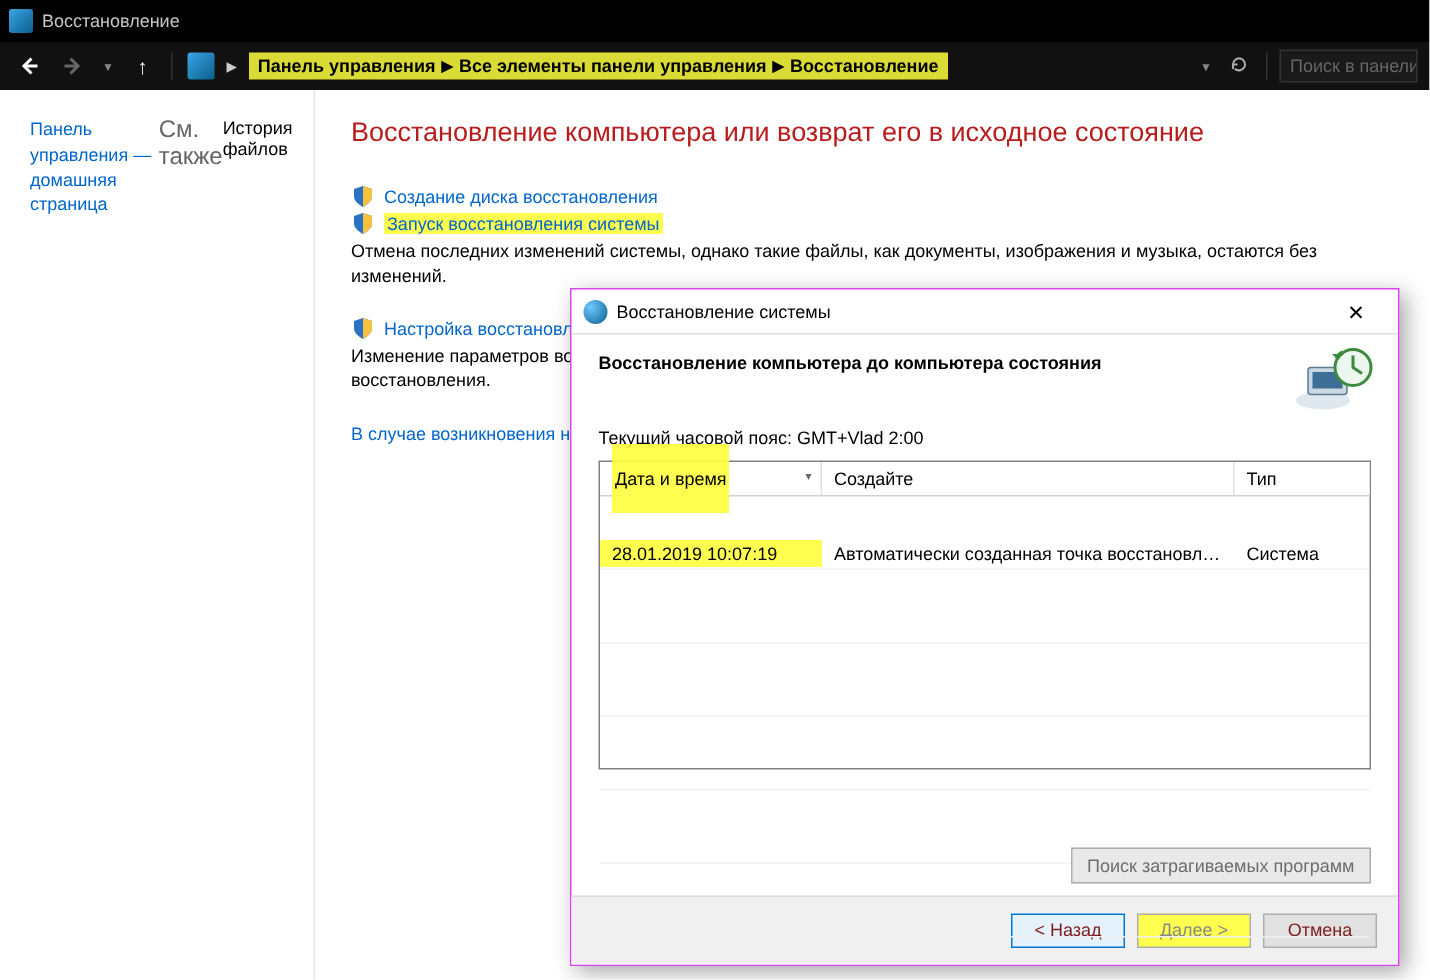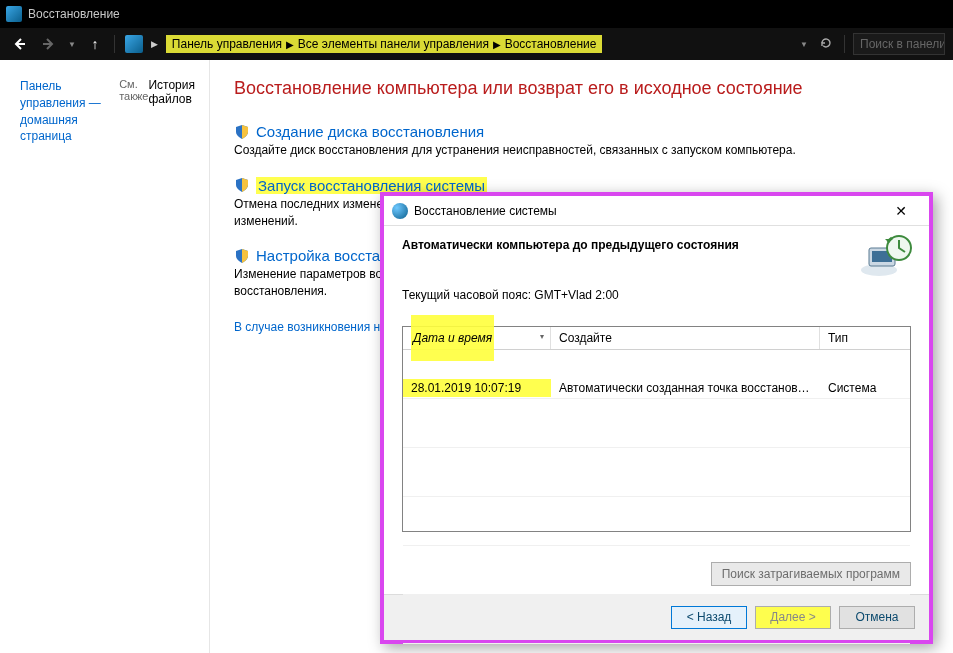--- a/index.html
+++ b/index.html
@@ -11,76 +11,76 @@
   .titlebar .title-text { font-size: 12px; }
 
   
   .navbar { height: 32px; background: #111; color: #fff; display: flex; align-items: center; padding: 0 8px; gap: 8px; }
   .nav-btn { width: 22px; height: 22px; color: #888; display: flex; align-items: center; justify-content: center; cursor: default; }
   .nav-btn.enabled { color: #fff; }
   .chev-down { font-size: 8px; color: #888; }
   .up-arrow { font-size: 14px; color: #fff; }
   .sep { width:1px; height:18px; background:#333; }
   .addr-icon { width:18px; height:18px; background: linear-gradient(135deg,#3aa6e5,#0a5e8c); border-radius: 2px; margin-left:2px; }
-  .breadcrumbs { flex: 0 0 auto; display: flex; align-items: center; gap: 4px; background: rgba(255,255,60,0.85); padding: 2px 6px; }
+  .breadcrumbs { flex: 0 0 auto; display: flex; align-items: center; gap: 4px; background: rgba(255,255,60,0.85); padding: 2px 6px; font-weight: bold; }
   .crumb { color: #000; font-size: 12px; }
   .crumb-sep { color: #000; font-size: 10px; }
   .addr-spacer { flex: 1; }
   .refresh { width:20px; color:#aaa; text-align:center; }
   .search-box { width: 92px; height: 22px; background:#1a1a1a; border:1px solid #333; color:#666; padding:0 6px; display:flex; align-items:center; font-size:12px; overflow:hidden; white-space:nowrap; }
 
   
   .content { position: absolute; top: 60px; left: 0; right: 0; bottom: 0; display: flex; }
   .left-col { width: 210px; border-right: 1px solid #e6e6e6; padding: 18px 14px 14px 20px; display:flex; flex-direction:row; }
   .left-col .home-link { color:#0066cc; font-size:12px; line-height:1.4; }
   .left-col .spacer-grow { flex:1; }
-  .left-col .see-also-hdr { color:#666; font-size:11px; margin-bottom:10px; }
+  .left-col .see-also-hdr { color:#666; font-size:16px; margin-bottom:10px; }
   .left-col .history-link { color:#000; font-size:12px; }
 
   .right-col { flex:1; padding: 18px 24px 24px 24px; position: relative; }
   .page-title { color:#b91c1c; font-size:18px; font-weight:400; margin-bottom: 24px; }
 
   .link-row { display:flex; align-items:center; gap:6px; margin-bottom:2px; }
   .shield { width:16px; height:16px; display:inline-block; }
-  .link-text { color:#0066cc; font-size:15px; }
+  .link-text { color:#0066cc; font-size:12px; }
   .link-text.hl { background: rgba(255,255,60,0.9); padding: 0 2px; }
   .desc { color:#000; font-size:12px; margin-bottom: 18px; line-height:1.4; }
   .blue-note { color:#0066cc; font-size:12px; line-height:1.5; }
 
   
-  .dialog { position:absolute; left:380px; top:192px; width:553px; height:452px; background:#fff; border:4px solid #d946ef; box-shadow: 4px 4px 14px rgba(0,0,0,0.35); display:flex; flex-direction:column; }
+  .dialog { position:absolute; left:380px; top:192px; width:553px; height:452px; background:#fff; border:1px solid #d946ef; box-shadow: 4px 4px 14px rgba(0,0,0,0.35); display:flex; flex-direction:column; }
   .dlg-title { height:30px; display:flex; align-items:center; padding:0 8px; border-bottom:1px solid #e0e0e0; }
   .dlg-icon { width:16px; height:16px; background: radial-gradient(circle at 30% 30%, #6ec8ff, #0a5e8c); border-radius:50%; margin-right:6px; }
   .dlg-title-text { font-size:12px; color:#000; flex:1; }
   .dlg-close { width:40px; height:24px; display:flex; align-items:center; justify-content:center; font-size:14px; color:#000; cursor:default; }
   .dlg-body { flex:1; padding: 12px 18px 8px 18px; position:relative; }
   .dlg-heading { font-size:12px; font-weight:600; color:#000; margin-bottom: 10px; }
   .dlg-restore-img { position:absolute; right:14px; top:4px; width:56px; height:50px; }
-  .tz-label { font-size:12px; color:#000; margin-top: 36px; margin-bottom: 24px; }
+  .tz-label { font-size:12px; color:#000; margin-top: 36px; margin-bottom: 8px; }
   .grid { border:1px solid #828282; width:100%; height:206px; background:#fff; font-size:12px; }
   .grid-head { display:flex; background:#fff; border-bottom:1px solid #d0d0d0; }
   .grid-head .col { padding:4px 8px; border-right:1px solid #e0e0e0; position:relative; }
   .grid-head .col:last-child { border-right:none; }
   .col.date { width:148px; }
   .col.desc-c { flex:1; }
   .col.type { width:90px; }
   .sort-ind { position:absolute; right:6px; top:5px; font-size:8px; color:#666; }
-  .col.date .lbl { background: rgba(255,255,60,0.9); padding:16px 2px;font-style:italic; }
+  .col.date .lbl { background: rgba(255,255,60,0.9); padding:16px 2px; }
   .grid-rows { }
   .grid-row { display:flex; border-bottom:1px solid #f0f0f0; height:21px; align-items:center;margin-top:28px; }
   .grid-row .cell { padding:2px 8px; white-space:nowrap; overflow:hidden; text-overflow:ellipsis; }
   .grid-row.filled .cell.date-c { background: rgba(255,255,60,0.9); }
   .cell.date-c { width:148px; }
   .cell.desc-cell { flex:1; }
   .cell.type-c { width:90px; }
 
   .affected-btn { position:absolute; right:18px; bottom:8px; height:24px; padding:0 10px; background:#e9e9e9; border:1px solid #adadad; color:#6d6d6d; font-size:12px; }
 
   .dlg-footer { height:46px; border-top:1px solid #dcdcdc; background:#f0f0f0; display:flex; align-items:center; justify-content:flex-end; padding:0 14px; gap:8px; }
-  .wiz-btn { height:23px; width:76px; border:1px solid #adadad; background:#e1e1e1; font-size:12px; text-align:center; line-height:21px; color:#0c4a6e; }
+  .wiz-btn { height:23px; width:76px; border:1px solid #adadad; background:#e1e1e1; font-size:12px; text-align:center; line-height:21px; color:#7f1d1d; }
   .wiz-btn.default { border:1px solid #0078d7; background:#e5f1fb; }
   .wiz-btn.disabled { color:#888; background:#e1e1e1; }
   .wiz-btn.next-hl { background: rgba(255,255,60,0.9); }
 
 </style>
 </head>
 <body>
 
 <div class="titlebar">
   <span class="app-icon"></span>
@@ -141,21 +141,20 @@
 
     <div class="link-row">
       <span class="shield">
         <svg width="16" height="16" viewBox="0 0 16 16">
             <path d="M8 1 L14 3 V8 C14 12 8 15 8 15 C8 15 2 12 2 8 V3 Z" fill="#2b72c4"></path>
             <path d="M8 1 L14 3 V8 C14 12 8 15 8 15 V1 Z" fill="#f6c23e"></path>
           </svg>
       </span>
       <a class="link-text">Создание диска восстановления</a>
     </div>
-    <div class="desc">Создайте диск восстановления для устранения неисправностей, связанных с запуском компьютера.</div>
 
     <div class="link-row">
       <span class="shield">
         <svg width="16" height="16" viewBox="0 0 16 16">
             <path d="M8 1 L14 3 V8 C14 12 8 15 8 15 C8 15 2 12 2 8 V3 Z" fill="#2b72c4"></path>
             <path d="M8 1 L14 3 V8 C14 12 8 15 8 15 V1 Z" fill="#f6c23e"></path>
           </svg>
       </span>
       <a class="link-text hl">Запуск восстановления системы</a>
     </div>
@@ -178,21 +177,21 @@
 
 <div class="dialog">
   <div class="dlg-title">
     <span class="dlg-icon"></span>
     <span class="dlg-title-text">Восстановление системы</span>
     <div class="dlg-close">
         <span>✕</span>
       </div>
   </div>
   <div class="dlg-body">
-    <div class="dlg-heading">Автоматически компьютера до предыдущего состояния</div>
+    <div class="dlg-heading">Восстановление компьютера до компьютера состояния</div>
     <div class="dlg-restore-img">
       <svg width="56" height="50" viewBox="0 0 56 50">
         <ellipse cx="20" cy="40" rx="18" ry="6" fill="#dfe8ef"></ellipse>
         <rect x="10" y="18" width="26" height="18" rx="2" fill="#cbd8e4" stroke="#5a7a92"></rect>
         <rect x="13" y="21" width="20" height="11" fill="#3d6f96"></rect>
         <circle cx="40" cy="18" r="12" fill="#eef7ef" stroke="#3d8a3d" stroke-width="2"></circle>
         <path d="M40 10 V18 L46 22" stroke="#3d8a3d" stroke-width="2" fill="none"></path>
         <path d="M29 12 a12 12 0 0 1 4 -4" stroke="#3d8a3d" stroke-width="3" fill="none"></path>
         <path d="M29 12 l-3 -3 l5 0 z" fill="#3d8a3d"></path>
       </svg>

